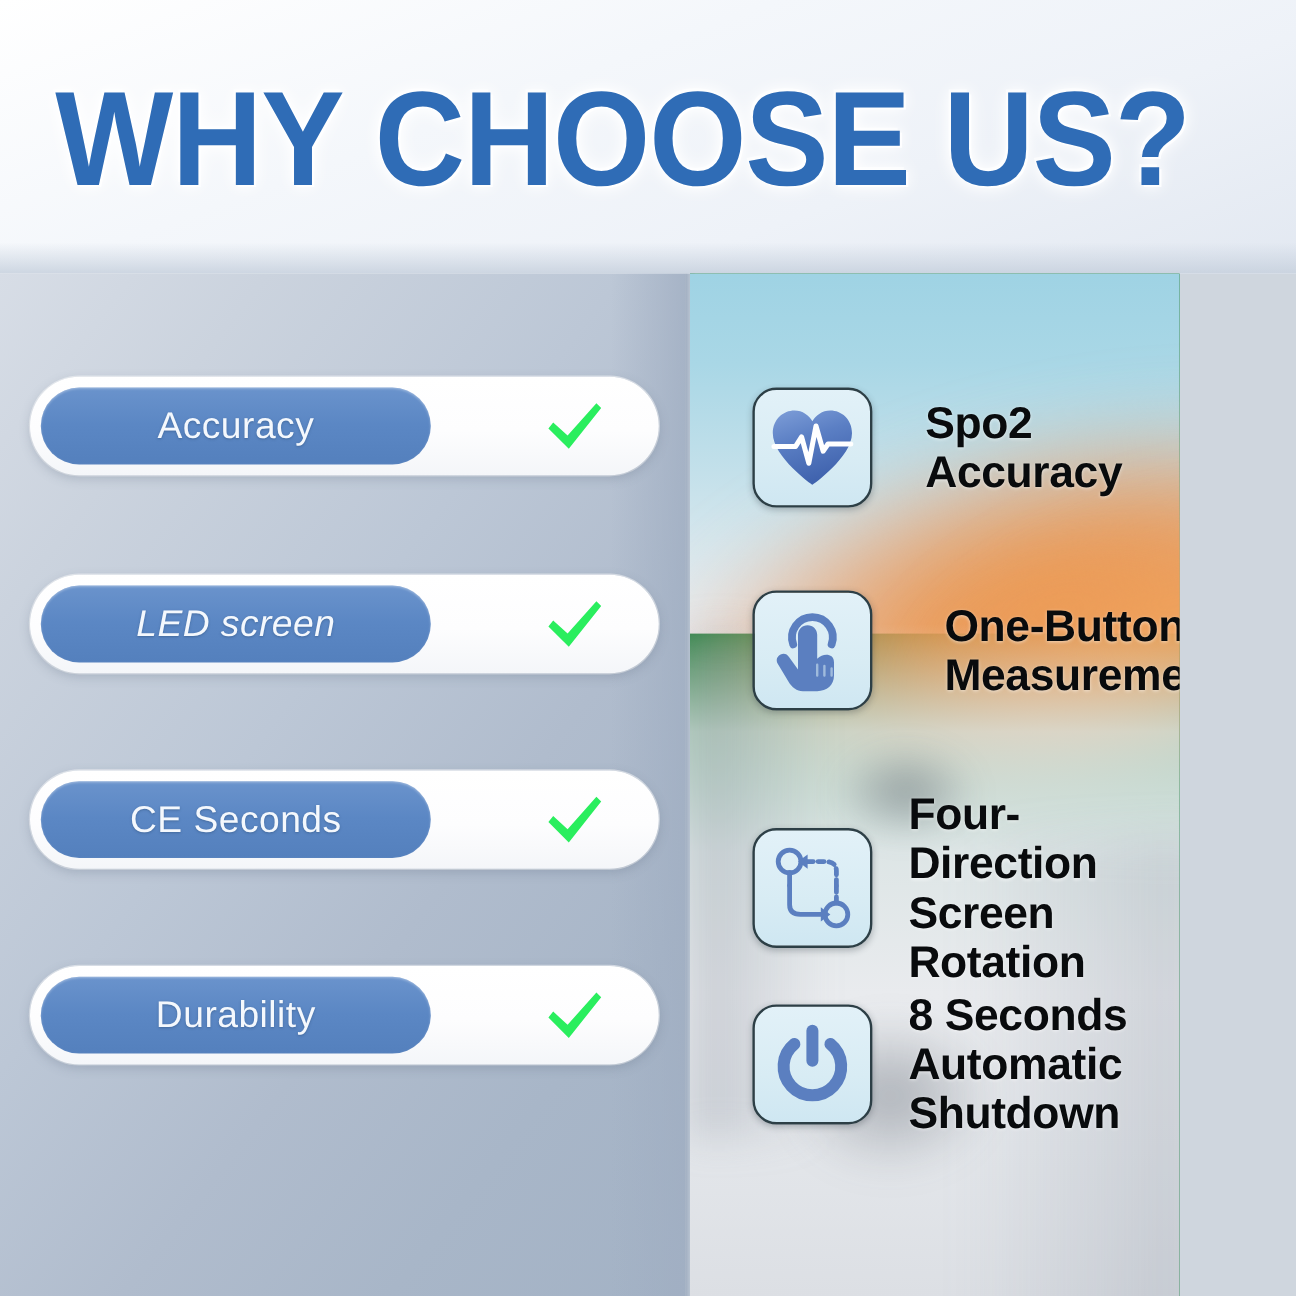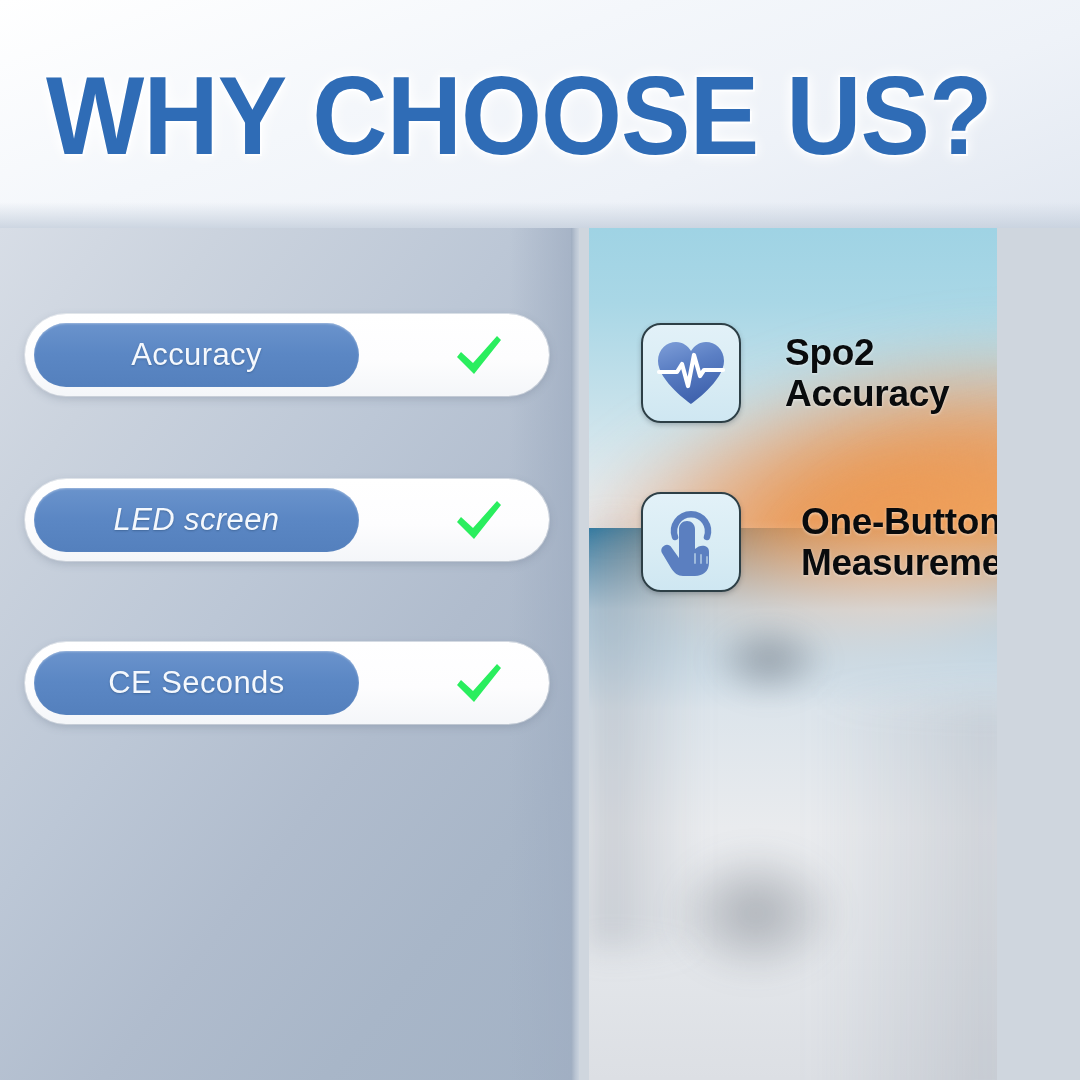--- a/index.html
+++ b/index.html
@@ -79,23 +79,23 @@
   .check svg{display:block;width:50px;height:46px;}
 
   
   .divider{
     position:absolute;left:571px;top:228px;width:8px;height:852px;
     background:linear-gradient(to right,#9fadc0 0%,#b9c4d2 55%,#c9d2dd 100%);
   }
 
   
   .right-panel{
-    position:absolute;left:589px;top:228px;width:408px;height:852px;
+    position:absolute;left:575px;top:228px;width:408px;height:852px;
     overflow:hidden;
-    background:#0369a1;
+    background:#15803d;
   }
   .bg-layer{position:absolute;inset:0;}
   .bg-sky{
     position:absolute;left:0;top:0;width:100%;height:300px;
     background:linear-gradient(to bottom,#9fd3e4 0%,#a9d7e6 25%,#c3e0ea 55%,#dfeaef 85%,#eceff2 100%);
   }
   .bg-skin{
     position:absolute;left:-120px;top:30px;width:780px;height:520px;
     background:
       radial-gradient(ellipse 420px 190px at 55% 50%,
@@ -217,20 +217,30 @@
         <div class="pill-fill">
           <span class="pill-label">CE Seconds</span>
         </div>
         <span class="check">
           <svg viewBox="0 0 50 46">
               <path d="M4 25 L8 20 L20 31 L44 4 L48 8 L21 42 Z" fill="#2aee5e"></path>
             </svg>
         </span>
       </div>
 
+      <div class="pill-row r3">
+        <div class="pill-fill">
+          <span class="pill-label">Durability</span>
+        </div>
+        <span class="check">
+          <svg viewBox="0 0 50 46">
+              <path d="M4 25 L8 20 L20 31 L44 4 L48 8 L21 42 Z" fill="#2aee5e"></path>
+            </svg>
+        </span>
+      </div>
 
     </div>
   </div>
 
   <div class="divider"></div>
 
   <div class="right-panel">
     <div class="bg-layer">
       <div class="bg-sky"></div>
       <div class="bg-skin"></div>
@@ -272,18 +282,49 @@
                      L27 71 C22 71 18 68 15 63
                      L6 48 C4.5 45 5.5 42 8.5 40.5 C11 39 14 40 15.5 42.5 L23 53
                      L23 24 C23 19.5 26.5 16 31 16 Z" fill="#5b7fc0"></path>
             <path d="M39 49 L39 58 M45 50 L45 58 M51 52 L51 58" stroke="#d8ecf4" stroke-width="2" stroke-linecap="round" opacity=".55"></path>
           </svg>
         </span>
         <div class="feature-text">One-Button
 Measurement</div>
       </div>
 
-
+      <div class="feature f2">
+        <span class="icon-tile">
+          <svg width="72" height="72" viewBox="0 0 72 72">
+
+            <circle cx="17" cy="14" r="9.5" fill="none" stroke="#5b7fc0" stroke-width="4"></circle>
+            <path d="M17 23 L17 34" stroke="#5b7fc0" stroke-width="4" stroke-linecap="round"></path>
+
+            <path d="M17 34 L17 50 Q17 58 26 58 L46 58" fill="none" stroke="#5b7fc0" stroke-width="4" stroke-linecap="round"></path>
+            <path d="M43 52 L51 58 L43 64 Z" fill="#5b7fc0"></path>
+
+            <circle cx="56" cy="58" r="9.5" fill="none" stroke="#5b7fc0" stroke-width="4"></circle>
+            <path d="M56 48.5 L56 34" stroke="#5b7fc0" stroke-width="4" stroke-linecap="round" stroke-dasharray="5 4"></path>
+
+            <path d="M56 34 L56 22 Q56 14 47 14 L30 14" fill="none" stroke="#5b7fc0" stroke-width="4" stroke-linecap="round" stroke-dasharray="5 4"></path>
+            <path d="M32 8 L24 14 L32 20 Z" fill="#5b7fc0"></path>
+          </svg>
+        </span>
+        <div class="feature-text">Four- Direction
+Screen Rotation</div>
+      </div>
+
+      <div class="feature f3">
+        <span class="icon-tile">
+          <svg width="72" height="72" viewBox="0 0 72 72">
+            <path d="M21 19 A24 24 0 1 0 51 19" fill="none" stroke="#5b7fc0" stroke-width="10" stroke-linecap="round"></path>
+            <path d="M36 8 L36 33" stroke="#5b7fc0" stroke-width="10" stroke-linecap="round"></path>
+          </svg>
+        </span>
+        <div class="feature-text">8 Seconds
+Automatic
+Shutdown</div>
+      </div>
 
     </div>
   </div>
 
 </div>
 
 </body></html>

